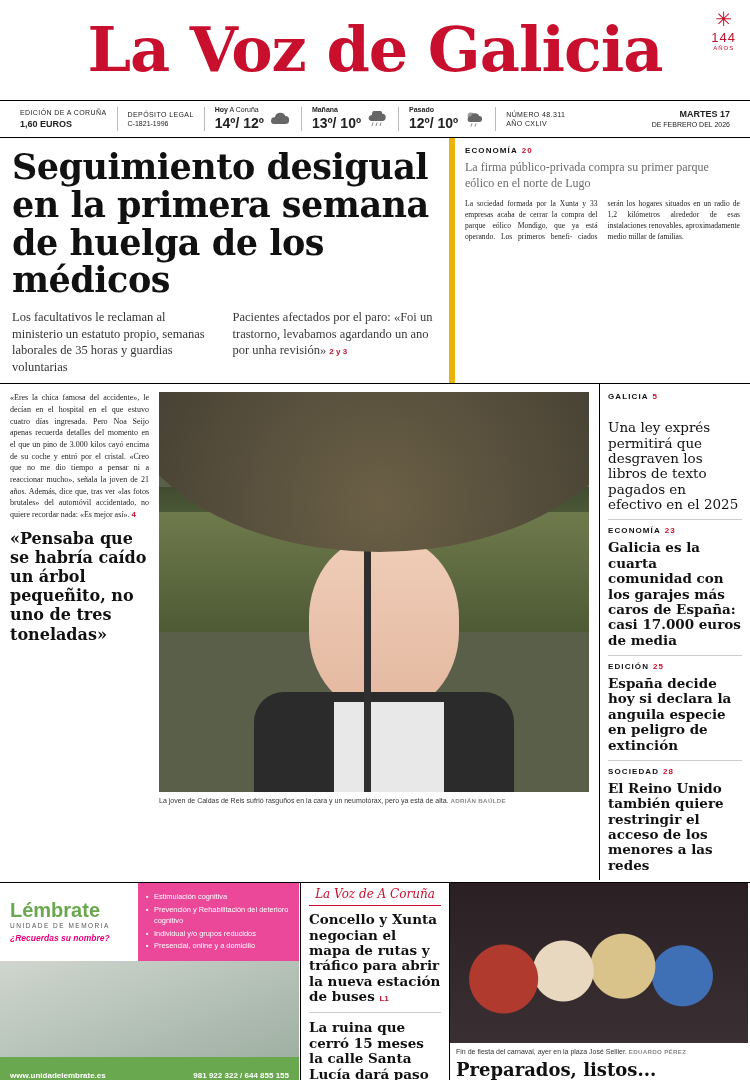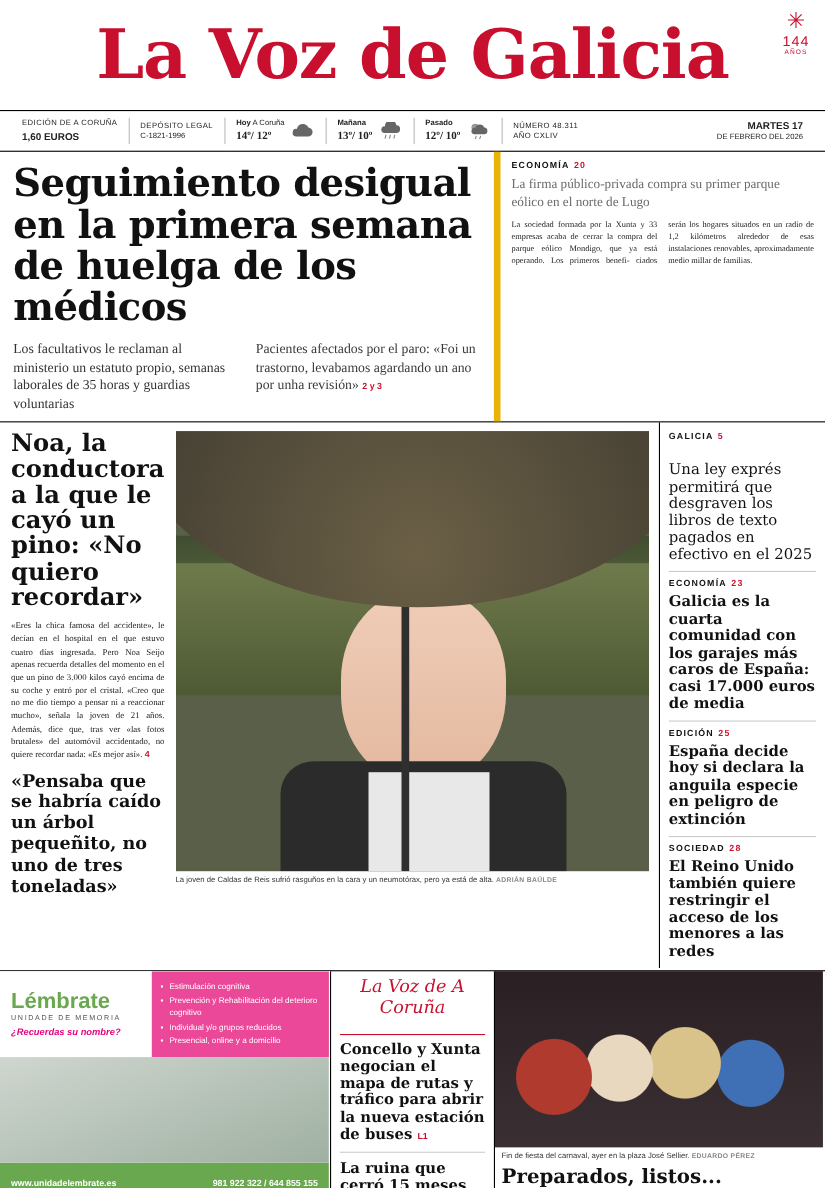--- a/index.html
+++ b/index.html
@@ -39,21 +39,21 @@
     border-top:1px solid #000; border-bottom:1px solid #000;
     height:38px; display:flex; align-items:center;
     font-family:"Liberation Sans", sans-serif;
     font-size:7px; color:#222;
     padding:0 10px;
   }
   .infobar .cell { padding:0 10px; line-height:1.35; }
   .infobar .sep { width:1px; height:24px; background:#bbb; }
   .infobar .cap { letter-spacing:.4px; }
   .infobar .bold { font-weight:bold; font-size:9px; }
-  .infobar .temp { font-size:10px; font-weight:bold;font-family:Liberation Serif, serif; }
+  .infobar .temp { font-size:14px; font-weight:bold; }
   .wx { display:flex; align-items:center; gap:5px; }
   .wx svg { display:block; }
   .infobar .right { margin-left:auto; text-align:right; }
 
   
   .toparea { display:flex; border-bottom:1px solid #000; }
   .lead { width:455px; padding:10px 12px 8px 12px; border-right:6px solid #eab308; }
   .lead h1 {
     margin:0 0 10px 0;
     font-family:"DejaVu Serif", serif;
@@ -121,21 +121,21 @@
   .ad-pink li { margin-bottom:1px; list-style:none; position:relative; padding-left:8px;}
   .ad-pink li:before { content:"▪"; position:absolute; left:0; color:#fff;}
   .ad-logo { font-family:"Liberation Sans", sans-serif; color:#6aa84f; font-size:20px; font-weight:bold; padding:16px 0 0 10px;}
   .ad-logo small { display:block; color:#555; font-size:6.5px; font-weight:normal; letter-spacing:1.5px;}
   .ad-tag { color:#e5007d; font-family:"Liberation Sans", sans-serif; font-size:8.5px; font-style:italic; padding:4px 0 0 10px; font-weight:bold;}
   .ad-photo { height:96px; background:linear-gradient(160deg,#cfd6cf,#9fb0a2); position:relative; overflow:hidden;}
   .ad-bar { height:36px; background:#6aa84f; color:#fff; font-family:"Liberation Sans", sans-serif;
             font-size:8px; display:flex; align-items:center; justify-content:space-between; padding:0 10px; font-weight:bold;}
 
   .coruna { width:150px; border-left:1px solid #000; border-right:1px solid #000; padding:4px 8px; }
-  .coruna .hdr { text-align:center; color:#c8102e; font-family:"DejaVu Serif", serif; font-style:italic; font-size:16px; border-bottom:1px solid #c8102e; padding-bottom:15px; margin-bottom:6px;}
+  .coruna .hdr { text-align:center; color:#c8102e; font-family:"DejaVu Serif", serif; font-style:italic; font-size:12px; border-bottom:1px solid #c8102e; padding-bottom:4px; margin-bottom:6px;}
   .coruna h3 { margin:0 0 8px 0; font-family:"DejaVu Serif", serif; font-size:13.5px; line-height:1.14; font-weight:bold;}
   .coruna hr { border:none; border-top:1px solid #ccc; margin:7px 0;}
 
   .carn { width:300px; padding:0; }
   .carn .photo2 { width:298px; height:160px; background:#2a2024; position:relative; overflow:hidden;}
   .carn .caption { padding:4px 6px 2px 6px; }
   .carn h3 { margin:2px 6px 0 6px; font-family:"DejaVu Serif", serif; font-size:18px; font-weight:bold; line-height:1.1;}
   .carn h3 .pg { font-size:8px; color:#c8102e; font-family:"Liberation Sans",sans-serif;}
 
   
@@ -259,21 +259,20 @@
       <div class="body">
         <span>La sociedad formada por la Xunta y 33 empresas acaba de cerrar la compra del parque eólico Mondigo, que ya está operando. Los primeros benefi-</span>
         <span>ciados serán los hogares situados en un radio de 1,2 kilómetros alrededor de esas instalaciones renovables, aproximadamente medio millar de familias.</span>
       </div>
     </div>
   </div>
 
   <div class="midarea">
     <div class="midleft">
       <div class="noa">
-        <h2>Noa, la conductora a la que le cayó un pino: «No quiero recordar»</h2>
         <div class="body">
           <span>«Eres la chica famosa del accidente», le decían en el hospital en el que estuvo cuatro días ingresada. Pero Noa Seijo apenas recuerda detalles del momento en el que un pino de 3.000 kilos cayó encima de su coche y entró por el cristal. «Creo que no me dio tiempo a pensar ni a reaccionar mucho», señala la joven de 21 años. Además, dice que, tras ver «las fotos brutales» del automóvil accidentado, no quiere recordar nada: «Es mejor así».</span>
           <span class="pgref">4</span>
         </div>
         <div class="pull">«Pensaba que se habría caído un árbol pequeñito, no uno de tres toneladas»</div>
       </div>
 
       <div class="photo-wrap">
         <div class="photo">
           <div class="trees"></div>

